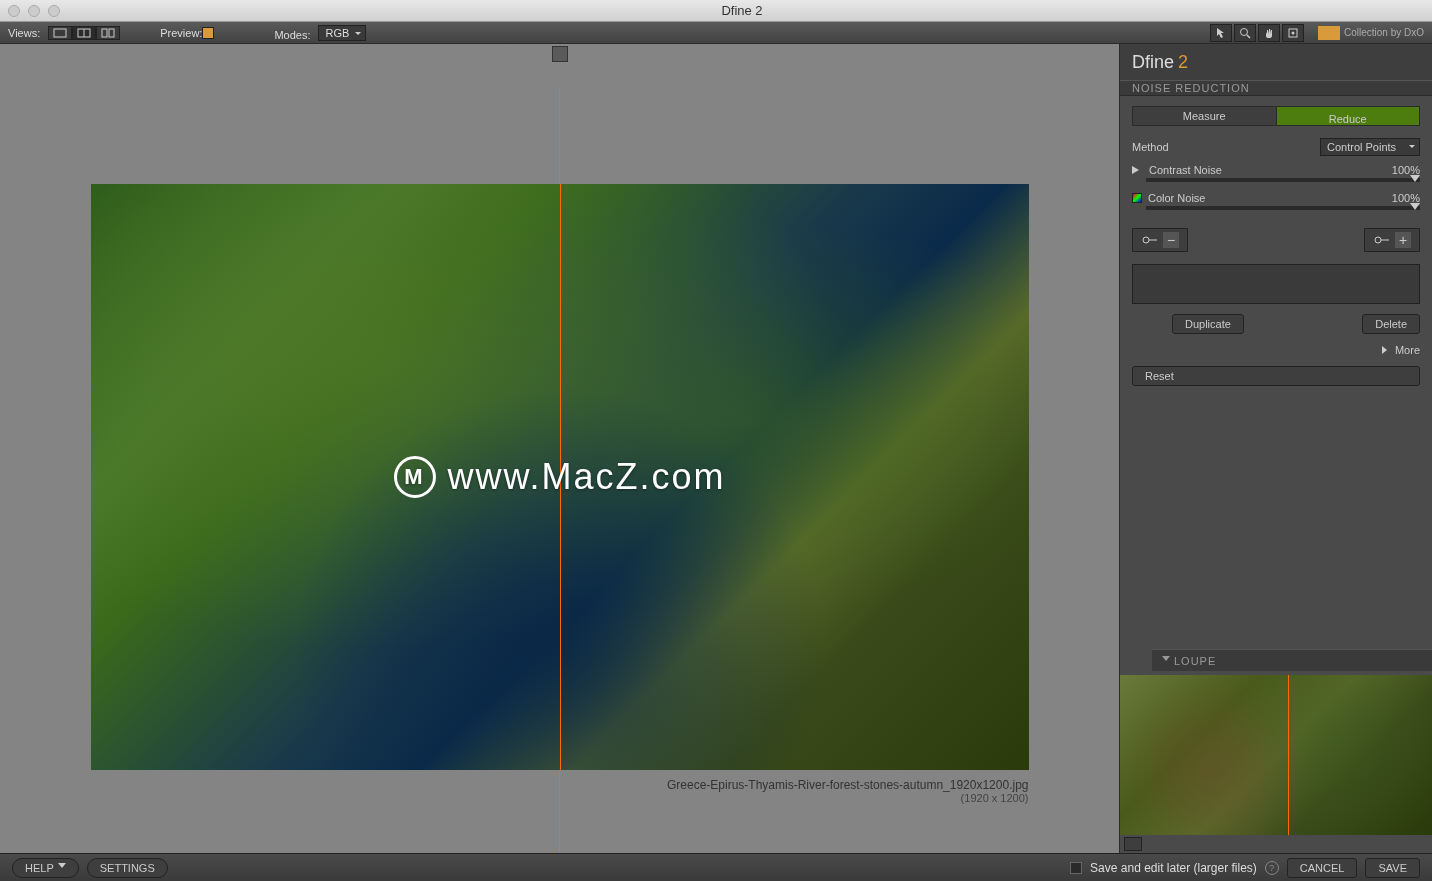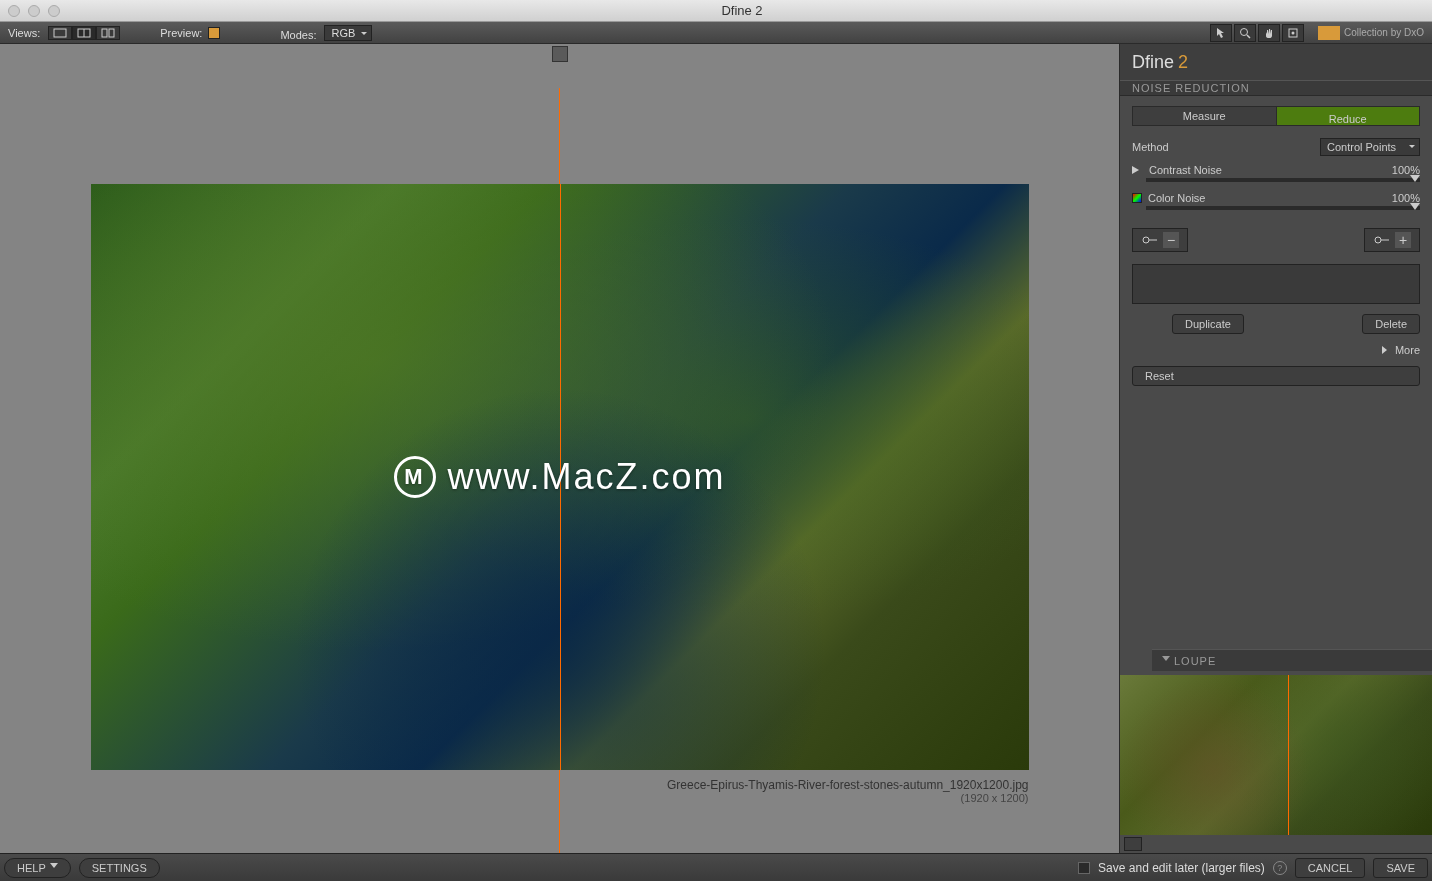--- a/index.html
+++ b/index.html
@@ -11,21 +11,21 @@
     .tl { width: 12px; height: 12px; border-radius: 50%; background: #ccc; border: 1px solid #aaa; }
     .title-text { flex: 1; text-align: center; font-size: 13px; color: #333; }
 
     
     .toolbar { height: 22px; background: linear-gradient(#5a5a5a, #424242); display: flex; align-items: center; padding: 0 8px; color: #ddd; font-size: 11px; border-bottom: 1px solid #2a2a2a; }
     .tb-label { margin-right: 8px; }
     .view-btns { display: flex; gap: 0; margin-right: 40px; }
     .view-btn { width: 24px; height: 14px; background: #3a3a3a; border: 1px solid #222; display: flex; align-items: center; justify-content: center; cursor: pointer; }
     .view-btn.active { background: #2a2a2a; }
     .view-btn svg { width: 14px; height: 10px; }
-    .preview-wrap { display: flex; align-items: center; gap: 6px; margin-right: 60px; }
+    .preview-wrap { display: flex; align-items: center; margin-right: 60px; }
     .chk { width: 12px; height: 12px; background: #d89a3a; border: 1px solid #222; }
     .modes-wrap { display: flex; align-items: flex-end; gap: 8px; }
     .modes-sel { height: 16px; background: #3a3a3a; border: 1px solid #222; color: #ddd; padding: 0 16px 0 6px; font-size: 11px; position: relative; display: flex; align-items: center; cursor: pointer; }
     .modes-sel::after { content: ""; position: absolute; right: 4px; top: 6px; border: 3px solid transparent; border-top-color: #ccc; }
     .tool-right { margin-left: auto; display: flex; gap: 2px; }
     .tool-icon { width: 22px; height: 18px; background: #3a3a3a; border: 1px solid #222; display: flex; align-items: center; justify-content: center; cursor: pointer; }
     .logo-area { margin-left: 14px; display: flex; align-items: center; gap: 4px; font-size: 10px; color: #aaa; }
     .logo-badge { width: 22px; height: 14px; background: #d89a3a; }
 
     
@@ -74,21 +74,21 @@
     
     .loupe-head { height: 22px; background: #3a3a3a; color: #999; font-size: 11px; padding: 0 10px; display: flex; align-items: center; gap: 4px; border-top: 1px solid #555; letter-spacing: 1px; margin-left: 32px; }
     .loupe-tri { width: 0; height: 0; border: 4px solid transparent; border-top: 5px solid #999; }
     .loupe-img { height: 160px; background: linear-gradient(135deg, #6a7a3a 0%, #4a5a1a 30%, #5a6a2a 50%, #3a4a1a 70%, #2a3a0a 100%); margin: 4px 0 0 0; position: relative; }
     .loupe-img::before { content: ""; position: absolute; inset: 0; background: radial-gradient(circle at 30% 60%, rgba(100,80,40,0.6) 0%, transparent 40%), radial-gradient(circle at 70% 40%, rgba(60,90,30,0.5) 0%, transparent 50%); }
     .loupe-split { position: absolute; top: 0; bottom: 0; left: 54%; width: 1px; background: #ff6a00; }
     .loupe-foot { height: 18px; display: flex; align-items: center; padding: 0 4px; }
     .loupe-pin { width: 18px; height: 14px; background: #3e3e3e; border: 1px solid #222; cursor: pointer; }
 
     
-    .bottom { height: 28px; background: linear-gradient(#4a4a4a, #3a3a3a); display: flex; align-items: center; padding: 0 4px; gap: 8px; border-top: 1px solid #222; }
+    .bottom { height: 28px; background: linear-gradient(#4a4a4a, #3a3a3a); display: flex; align-items: center; padding: 0 12px; gap: 8px; border-top: 1px solid #222; }
     .bbtn { height: 20px; padding: 0 12px; background: #3e3e3e; border: 1px solid #222; border-radius: 10px; color: #ccc; font-size: 11px; display: flex; align-items: center; gap: 4px; cursor: pointer; }
     .bbtn.rect { border-radius: 3px; }
     .down-tri { width: 0; height: 0; border: 4px solid transparent; border-top: 5px solid #ccc; }
     .save-wrap { margin-left: auto; display: flex; align-items: center; gap: 8px; color: #ddd; font-size: 12px; }
     .save-chk { width: 12px; height: 12px; background: #2a2a2a; border: 1px solid #666; }
     .info-icon { width: 14px; height: 14px; border: 1px solid #888; border-radius: 50%; color: #888; font-size: 9px; display: flex; align-items: center; justify-content: center; }
   </style>
 </head>
 <body>
 

